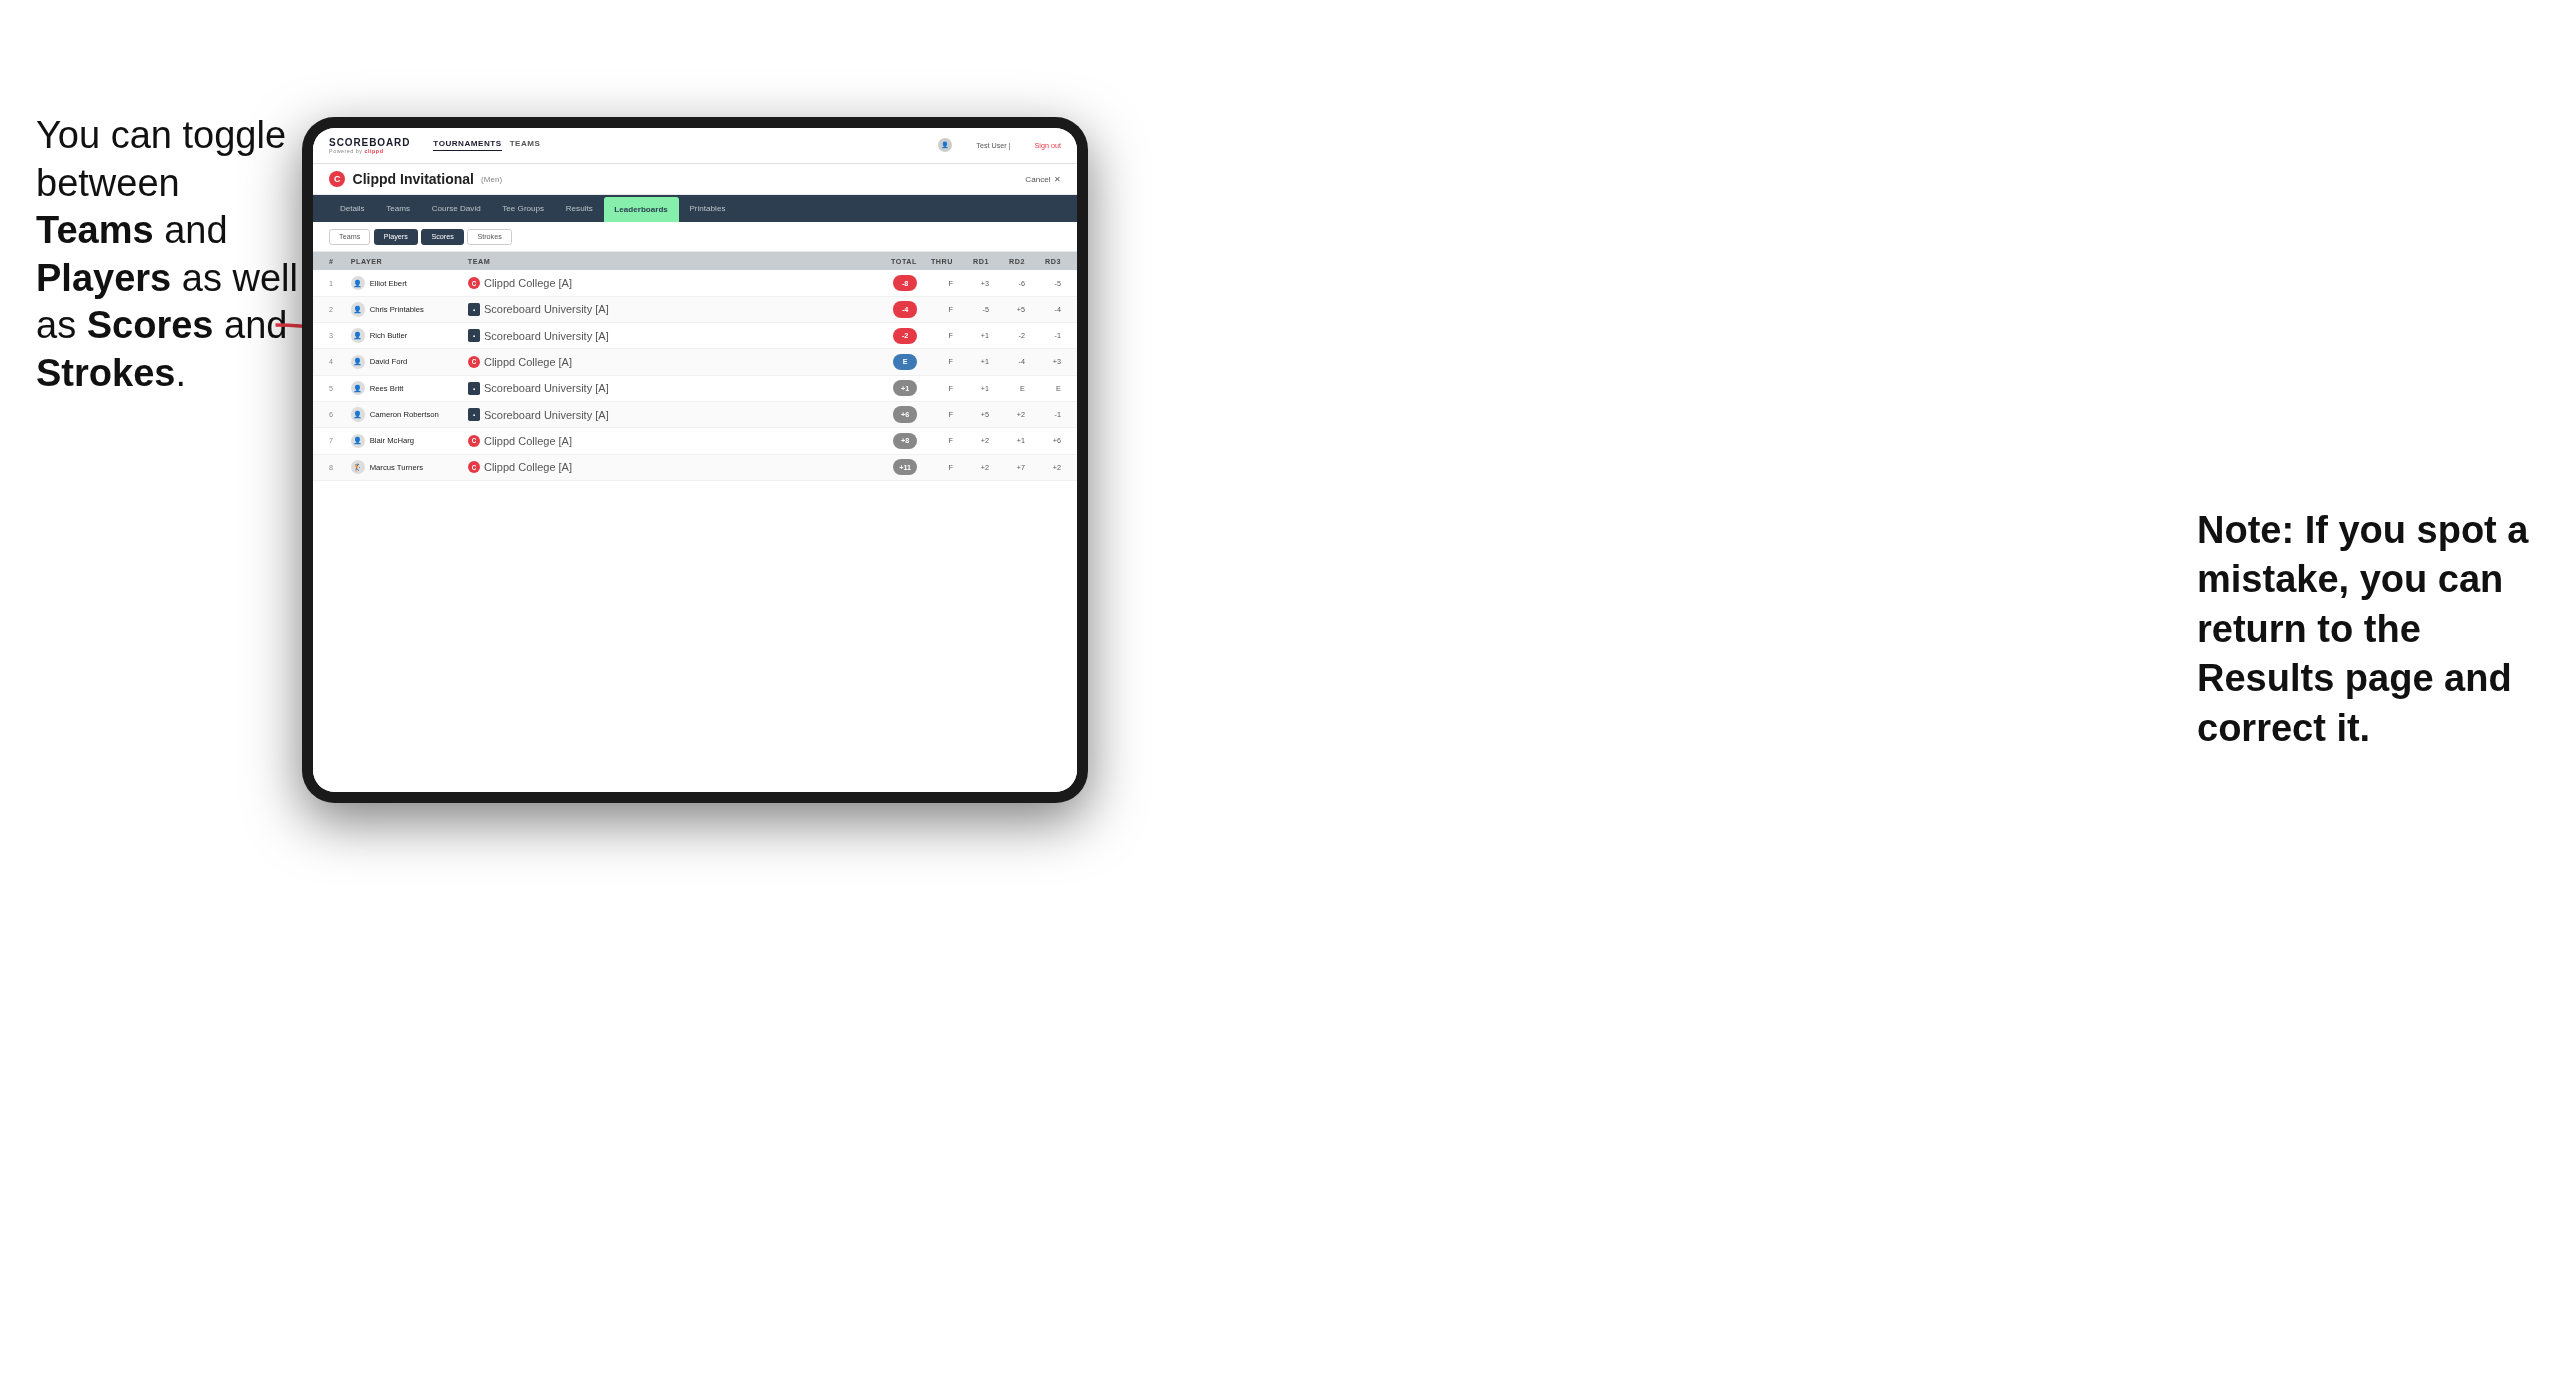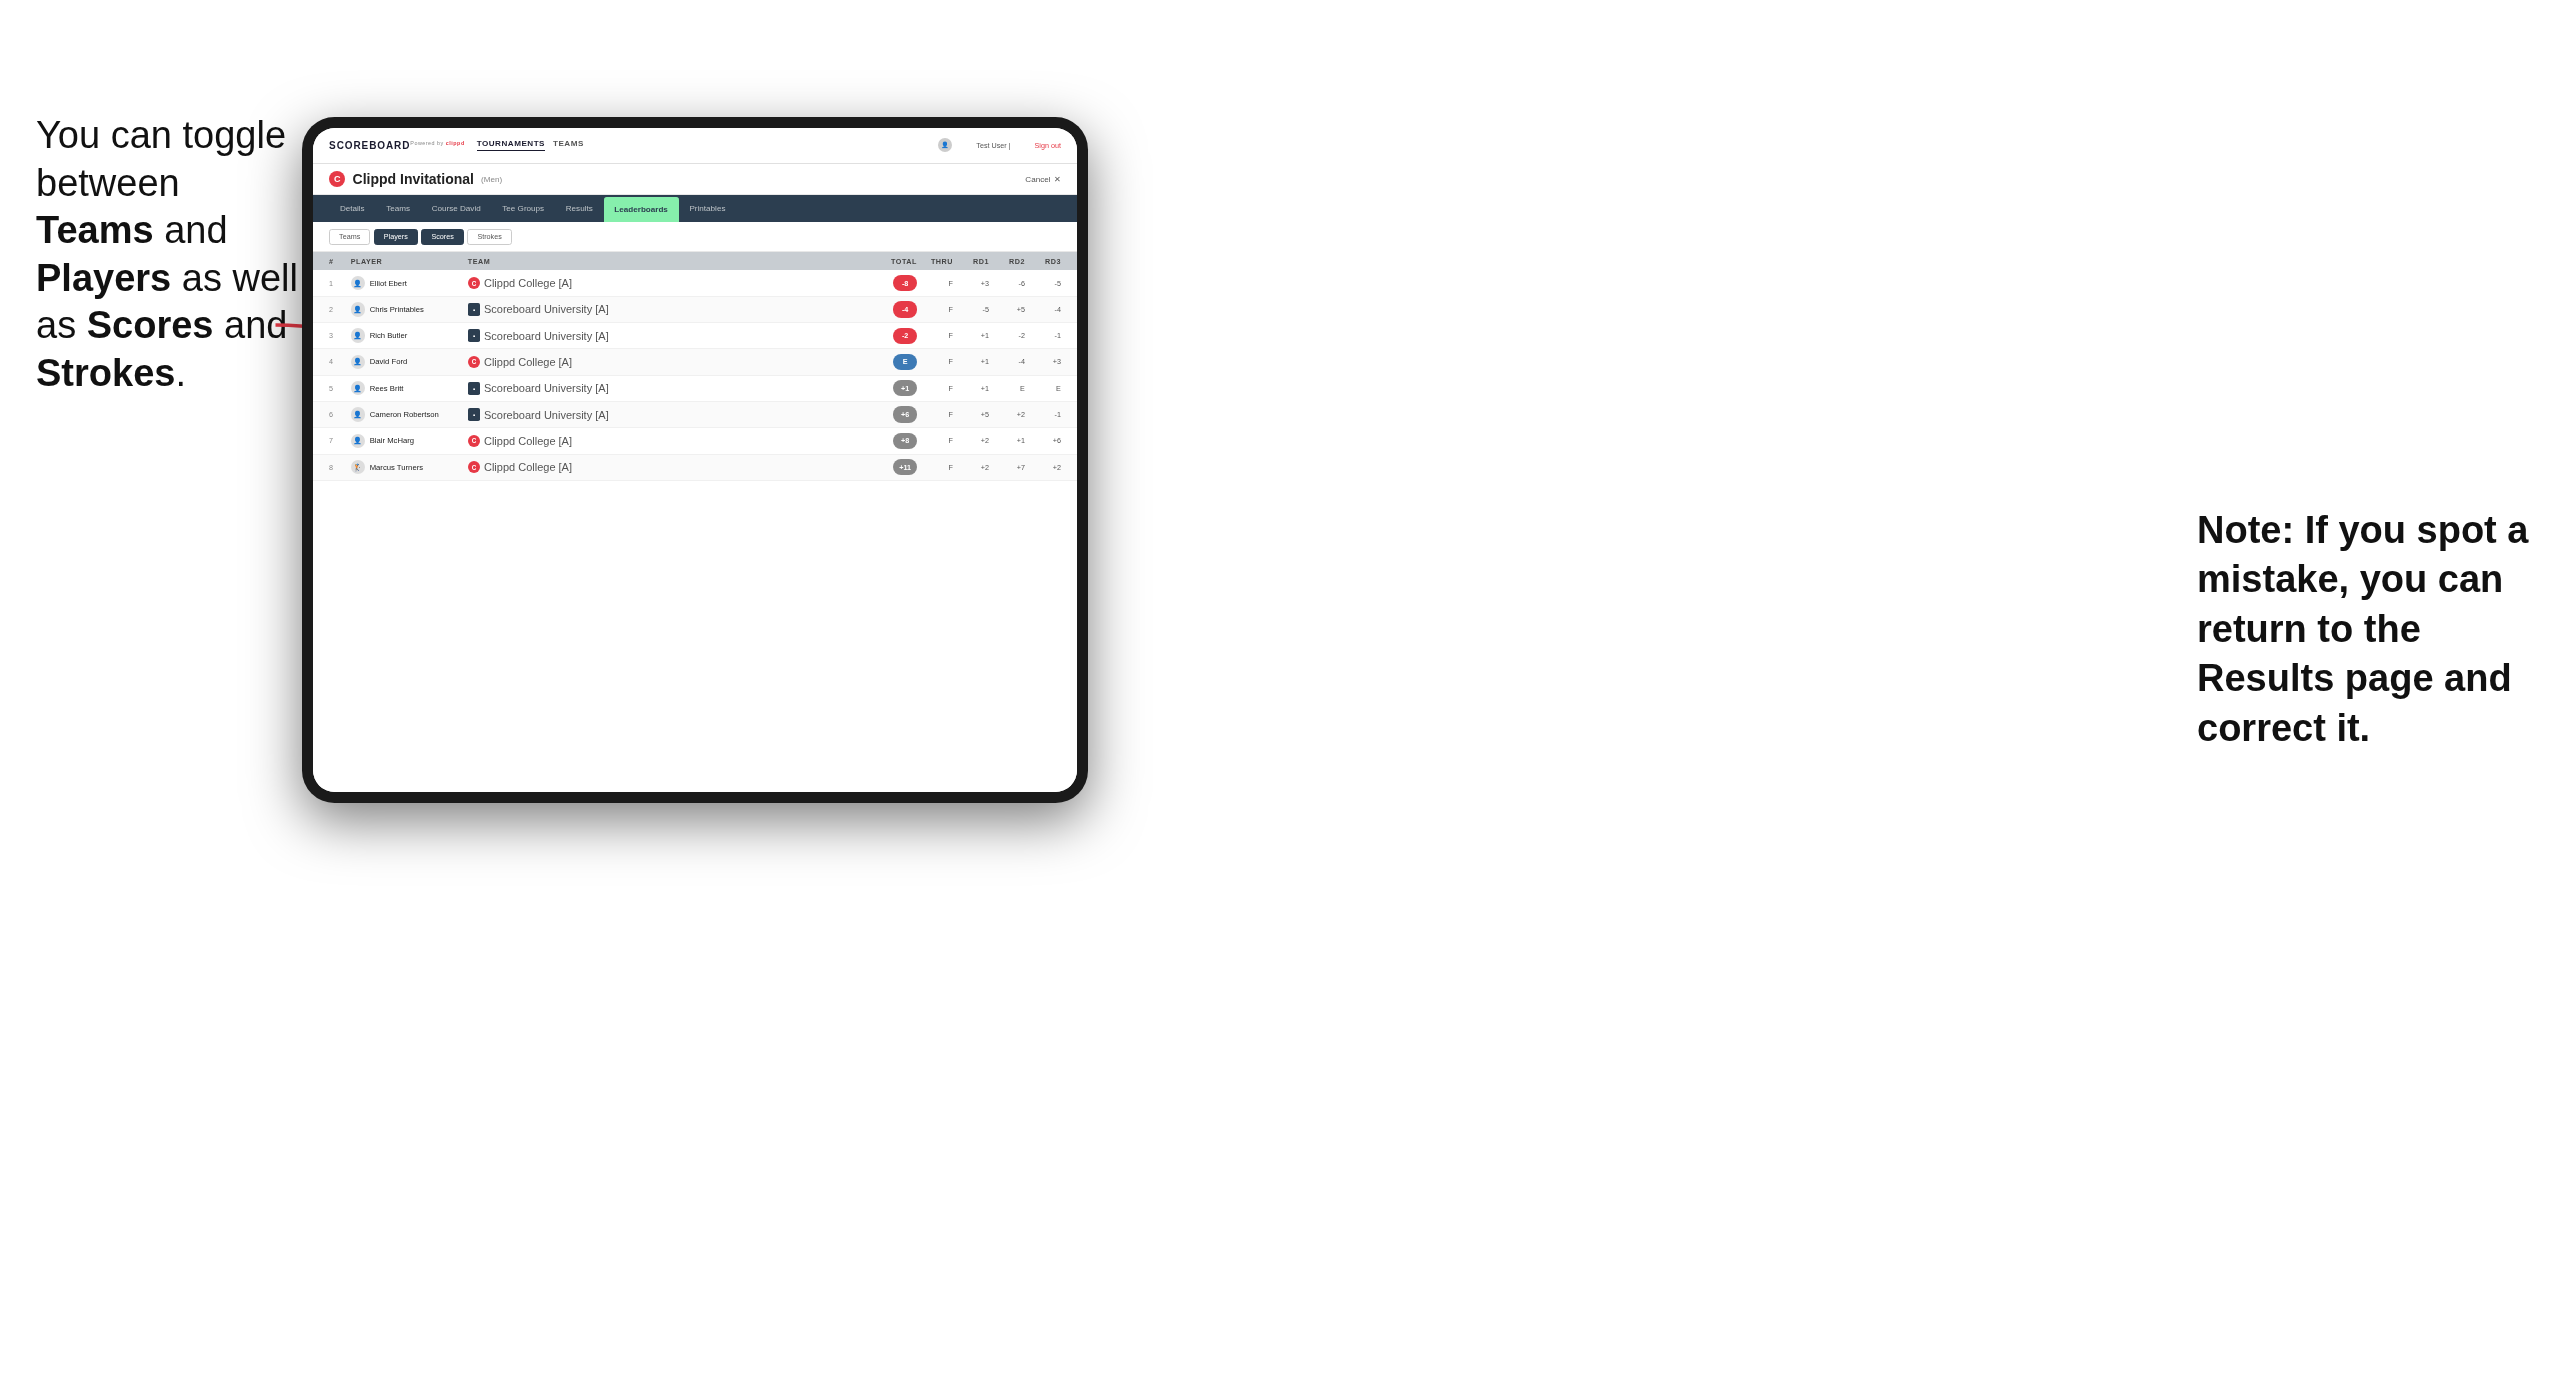--- a/index.html
+++ b/index.html
@@ -78,21 +78,22 @@
       background: #ffffff;
       display: flex;
       align-items: center;
       padding: 0 16.3px;
       height: 36px;
       border-bottom: 0.9px solid #e0e0e0;
       flex-shrink: 0;
     }
     .scoreboard-logo {
       display: flex;
-      margin-right: 12px;
+      flex-direction: column;
+      margin-right: 23px;
     }
     .scoreboard-logo .logo-main {
       font-size: 10px;
       font-weight: 900;
       letter-spacing: 0.9px;
       color: #1a1a2e;
       text-transform: uppercase;
     }
     .scoreboard-logo .logo-sub {
       font-size: 5.4px;

